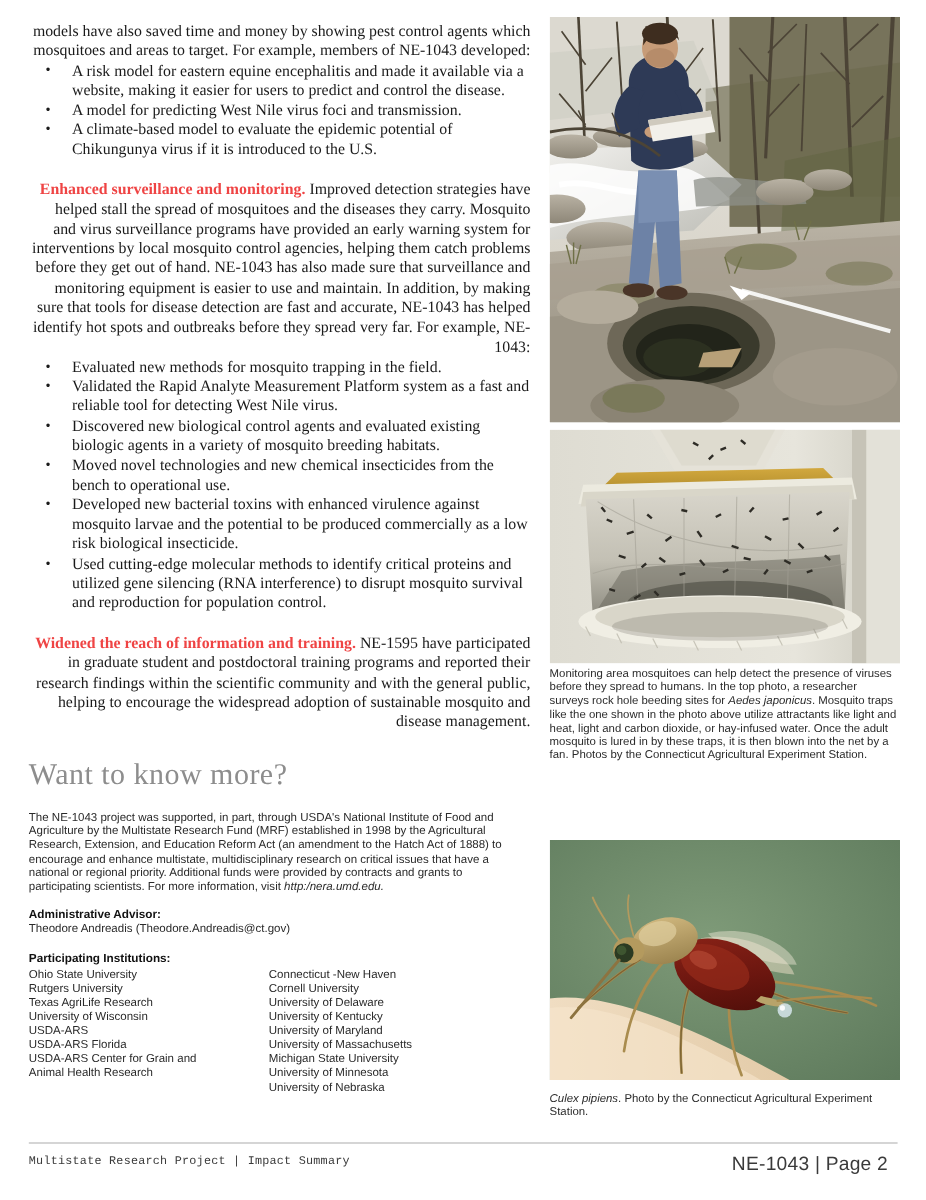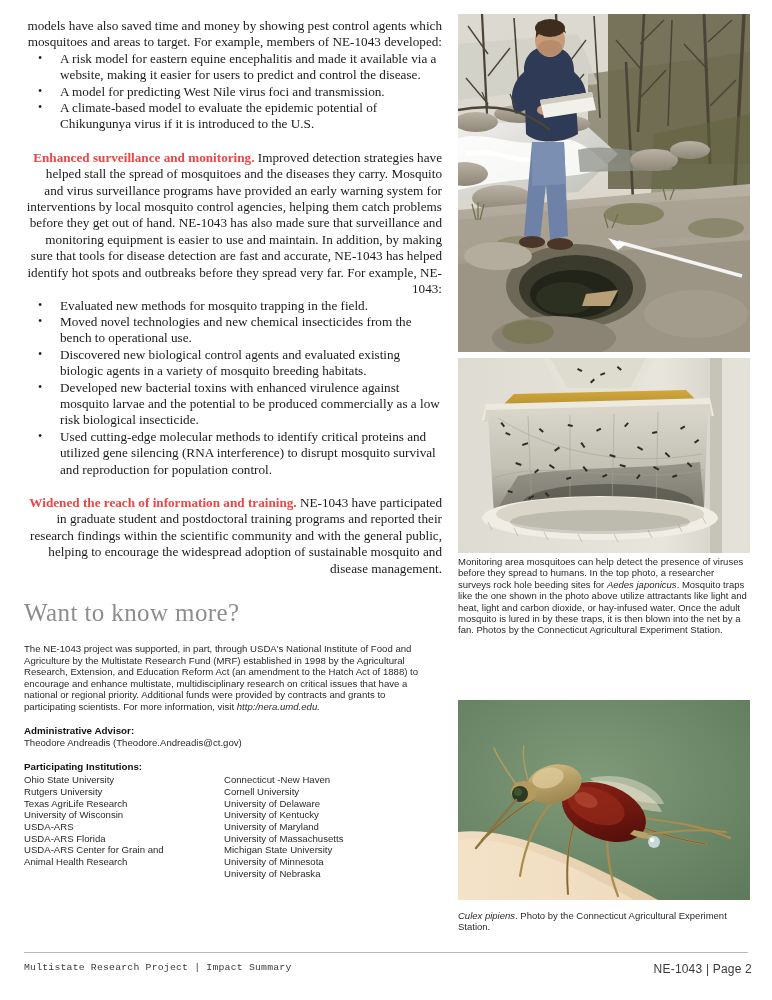--- a/index.html
+++ b/index.html
@@ -121,24 +121,24 @@
     position: absolute;
     left: 24px;
     top: 962px;
     font-family: Liberation Mono, monospace;
     font-size: 9.8px;
     color: #3a3a3a;
     letter-spacing: 0.2px;
   }
   .footer-right {
     position: absolute;
-    right: 20px;
+    right: 32px;
     top: 962px;
     font-family: "Liberation Sans", sans-serif;
-    font-size: 12px;
+    font-size: 16px;
     color: #3a3a3a;
     letter-spacing: 0.2px;
   }
   .photo {
     position: relative;
     width: 292px;
     overflow: hidden;
     display: block;
   }
   .photo svg { display: block; width: 100%; height: 100%; }
@@ -172,31 +172,32 @@
       <li>A risk model for eastern equine encephalitis and made it available via a website, making it easier for users to predict and control the disease.</li>
       <li>A model for predicting West Nile virus foci and transmission.</li>
       <li>A climate-based model to evaluate the epidemic potential of Chikungunya virus if it is introduced to the U.S.</li>
     </ul>
 
     <p class="body-text section-lead">
       <span class="run-head">Enhanced surveillance and monitoring.</span><span> Improved detection strategies have helped stall the spread of mosquitoes and the diseases they carry. Mosquito and virus surveillance programs have provided an early warning system for interventions by local mosquito control agencies, helping them catch problems before they get out of hand. NE-1043 has also made sure that surveillance and monitoring equipment is easier to use and maintain. In addition, by making sure that tools for disease detection are fast and accurate, NE-1043 has helped identify hot spots and outbreaks before they spread very far. For example, NE-1043:</span>
     </p>
     <ul class="bullets">
       <li>Evaluated new methods for mosquito trapping in the field.</li>
+      <li>Validated the Rapid Analyte Measurement Platform system as a fast and reliable tool for detecting West Nile virus.</li>
     </ul>
 
     <ul class="bullets">
+      <li>Discovered new biological control agents and evaluated existing biologic agents in a variety of mosquito breeding habitats.</li>
       <li>Moved novel technologies and new chemical insecticides from the bench to operational use.</li>
-      <li>Discovered new biological control agents and evaluated existing biologic agents in a variety of mosquito breeding habitats.</li>
       <li>Developed new bacterial toxins with enhanced virulence against mosquito larvae and the potential to be produced commercially as a low risk biological insecticide.</li>
       <li>Used cutting-edge molecular methods to identify critical proteins and utilized gene silencing (RNA interference) to disrupt mosquito survival and reproduction for population control.</li>
     </ul>
 
     <p class="body-text section-lead">
-      <span class="run-head">Widened the reach of information and training.</span><span> NE-1043 have participated in graduate student and postdoctoral training programs and reported their research findings within the scientific community and with the general public, helping to encourage the widespread adoption of sustainable mosquito and disease management.</span>
+      <span class="run-head">Widened the reach of information and training.</span><span> NE-1595 have participated in graduate student and postdoctoral training programs and reported their research findings within the scientific community and with the general public, helping to encourage the widespread adoption of sustainable mosquito and disease management.</span>
     </p>
 
     <div class="want-head">Want to know more?</div>
 
     <p class="small-sans funding-para"><span>The NE-1043 project was supported, in part, through USDA's National Institute of Food and Agriculture by the Multistate Research Fund (MRF) established in 1998 by the Agricultural Research, Extension, and Education Reform Act (an amendment to the Hatch Act of 1888) to encourage and enhance multistate, multidisciplinary research on critical issues that have a national or regional priority. Additional funds were provided by contracts and grants to participating scientists. For more information, visit </span><span class="url">http:/nera.umd.edu.</span></p>
 
     <div class="sub-head">Administrative Advisor:</div>
     <div class="small-sans advisor-name">Theodore Andreadis (Theodore.Andreadis@ct.gov)</div>
 
     <div class="sub-head">Participating Institutions:</div>

